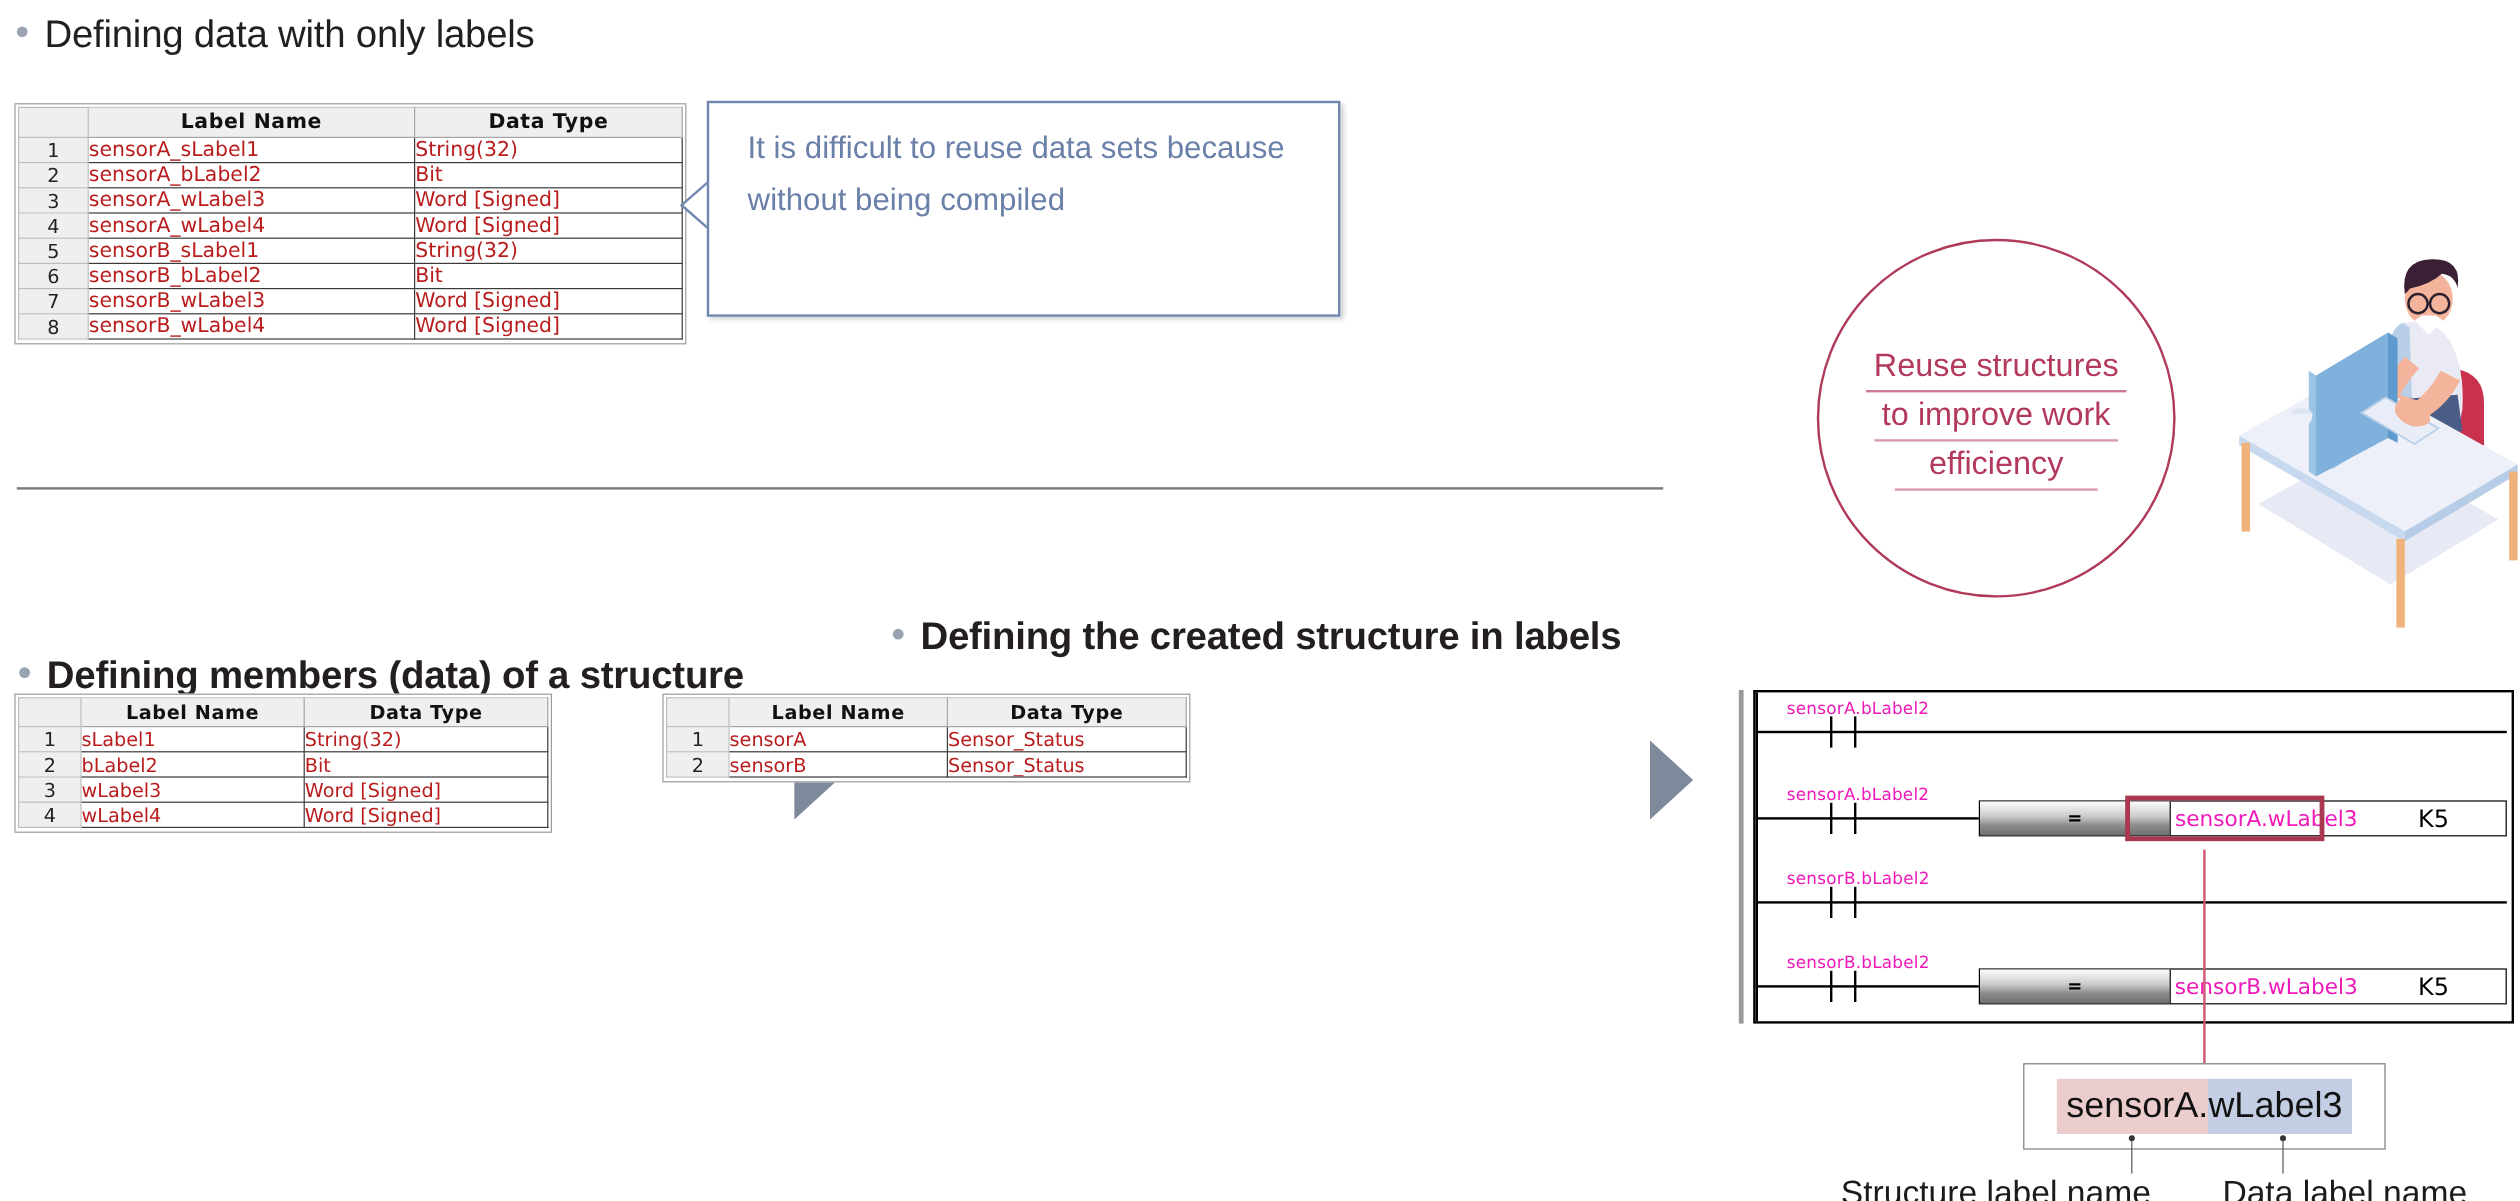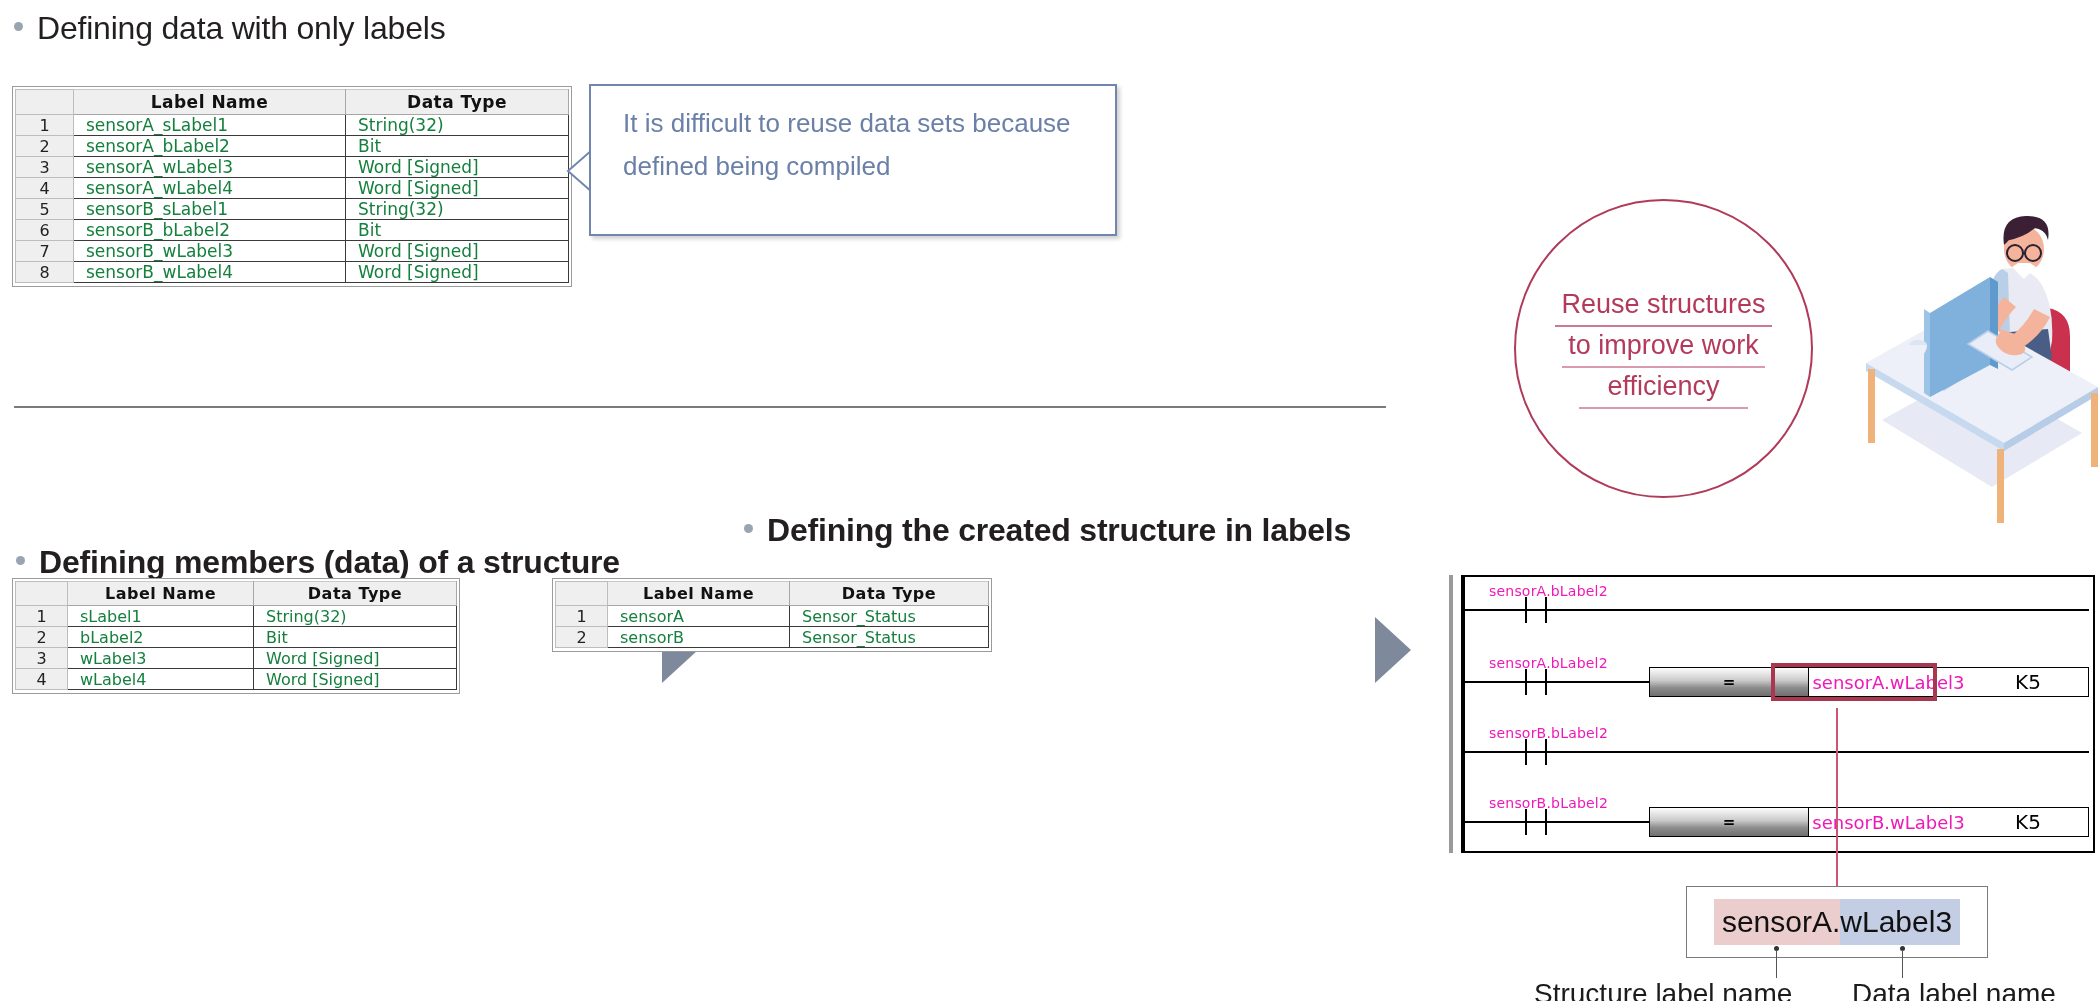--- a/index.html
+++ b/index.html
@@ -38,22 +38,22 @@
     background:#efefef;
     border:1px solid #a6a6a6;
     border-top:1px solid #c9c9c9;
     font-weight:bold;
     color:#111;
     text-align:center;
     letter-spacing:0.5px;
   }
   .gx-table td{
     border:1px solid #3a3a3a;
-    color:#15803d;
-    padding:0 12px;
+    color:#b91c1c;
+    padding:0 0;
     white-space:nowrap;
     overflow:hidden;
   }
   .gx-table td.rownum{
     background:#efefef;
     border:1px solid #bdbdbd;
     text-align:center;
     color:#222;
     padding:0;
   }
@@ -72,21 +72,21 @@
   #table-structure-members th{height:21px;font-size:16px;}
   #table-structure-members td{height:20px;font-size:16px;}
 
   
   #table-structure-labels{left:552px;top:578px;width:440px;}
   #table-structure-labels th{height:21px;font-size:16px;}
   #table-structure-labels td{height:20px;font-size:16px;}
 
   
   #callout-reuse{
-    left:589px;top:84px;width:528px;height:152px;
+    left:589px;top:84px;width:528px;height:180px;
     border:2px solid #7086ae;
     background:#ffffff;
     box-sizing:border-box;
     box-shadow:3px 3px 4px rgba(0,0,0,0.18);
   }
   #callout-reuse .ctext{
     padding:16px 26px 0 32px;
     color:#6a80a8;
     font-size:26px;
     line-height:43px;
@@ -261,21 +261,21 @@
 
 <div class="abs" id="callout-tail">
   <svg width="26" height="42" viewBox="0 0 26 42">
     <path d="M26 0 L2 21 L26 42" fill="#ffffff" stroke="#7086ae" stroke-width="2"></path>
     <line x1="26" y1="0" x2="26" y2="42" stroke="#ffffff" stroke-width="3"></line>
   </svg>
 </div>
 <div class="abs" id="callout-reuse">
   <div class="ctext">
     <div>It is difficult to reuse data sets because</div>
-    <div>defined being compiled</div>
+    <div>without being compiled</div>
   </div>
 </div>
 
 <div class="abs" id="reuse-circle"></div>
 <div class="abs" id="reuse-circle-text">
   <div class="cl l1">Reuse structures</div>
   <div class="cl l2">to improve work</div>
   <div class="cl l3">efficiency</div>
 </div>
 

